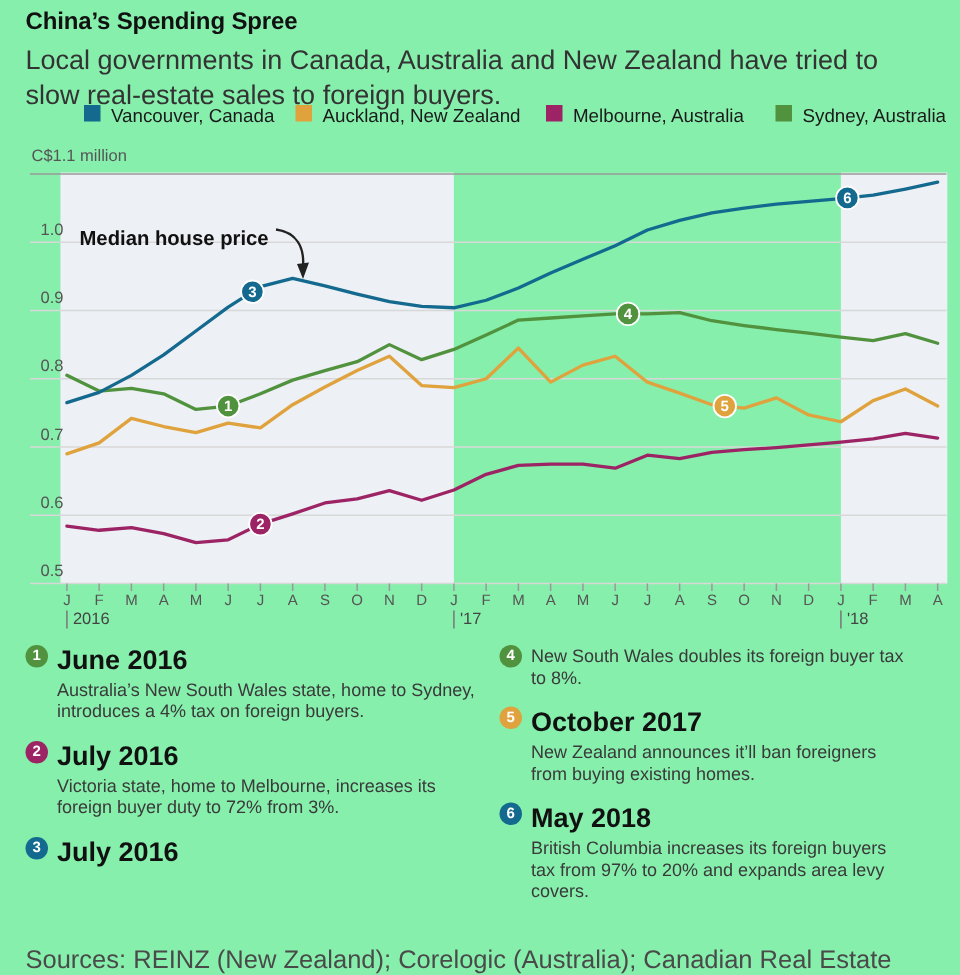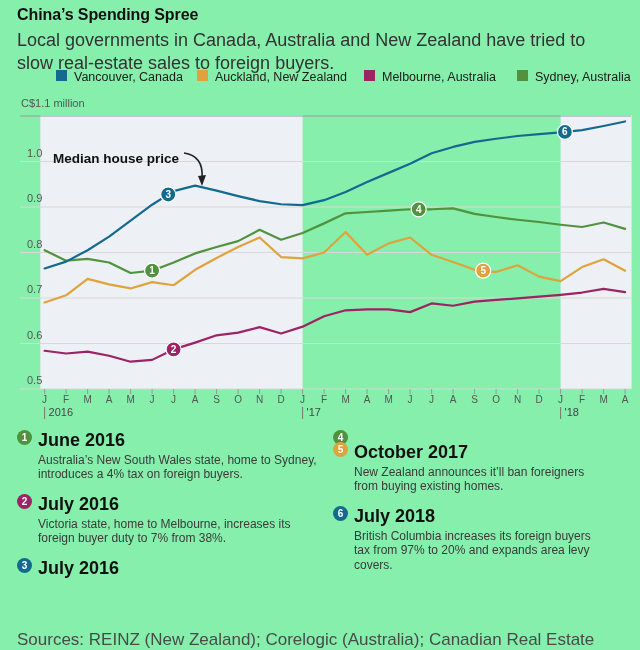--- a/index.html
+++ b/index.html
@@ -158,38 +158,39 @@
   <div class="notes">
     <div class="notes-col left">
       <div class="note">
         <span class="badge" style="background-color: rgb(81, 146, 62);">1</span>
         <h4>June 2016</h4>
         <p>Australia’s New South Wales state, home to Sydney, introduces a 4% tax on foreign buyers.</p>
       </div>
       <div class="note">
         <span class="badge" style="background-color: rgb(156, 35, 100);">2</span>
         <h4>July 2016</h4>
-        <p>Victoria state, home to Melbourne, increases its foreign buyer duty to 7% from 38%.</p>
+        <p>Victoria state, home to Melbourne, increases its foreign buyer duty to 72% from 3%.</p>
       </div>
       <div class="note">
         <span class="badge" style="background-color: rgb(20, 105, 143);">3</span>
         <h4>July 2016</h4>
       </div>
     </div>
     <div class="notes-col right">
       <div class="note">
         <span class="badge" style="background-color: rgb(81, 146, 62);">4</span>
+        <p>New South Wales doubles its foreign buyer tax to 8%.</p>
       </div>
       <div class="note">
         <span class="badge" style="background-color: rgb(223, 162, 60);">5</span>
         <h4>October 2017</h4>
         <p>New Zealand announces it’ll ban foreigners from buying existing homes.</p>
       </div>
       <div class="note">
         <span class="badge" style="background-color: rgb(20, 105, 143);">6</span>
-        <h4>July 2018</h4>
+        <h4>May 2018</h4>
         <p>British Columbia increases its foreign buyers tax from 97% to 20% and expands area levy covers.</p>
       </div>
     </div>
   </div>
 
   <div class="sources">Sources: REINZ (New Zealand); Corelogic (Australia); Canadian Real Estate Association (Canada)</div>
 </div>
 
 </body></html>

